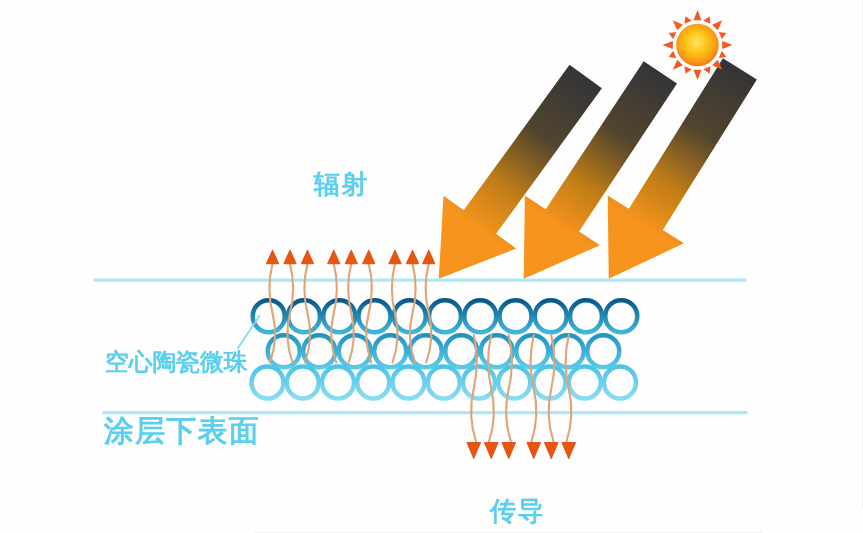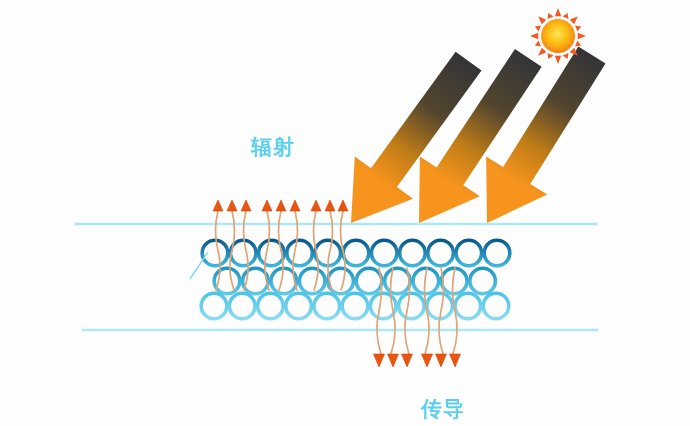--- a/index.html
+++ b/index.html
@@ -10,21 +10,21 @@
   #scene{position:absolute;left:0;top:0;}
   .lbl{
     position:absolute;font-weight:bold;color:var(--label-color,#5ccfee);
     letter-spacing:1px;white-space:nowrap;line-height:1;
   }
   .lbl-radiation{left:251px;top:137px;font-size:21px;}
   .lbl-coating-top{left:84px;top:190px;font-size:24px;}
   .lbl-light-wave{left:537px;top:191px;font-size:24px;}
   .lbl-microbeads{left:84px;top:281px;font-size:19px;letter-spacing:0;}
   .lbl-coating-bottom{left:83px;top:333px;font-size:24px;}
-  .lbl-conduction{left:392px;top:399px;font-size:21px;margin-left:29px;}
+  .lbl-conduction{left:392px;top:399px;font-size:21px;}
 </style>
 </head>
 <body>
 
 <div id="canvas">
   <svg id="scene" width="690" height="426" viewBox="0 0 690 426">
       <defs>
         <radialGradient id="sunG" cx="48%" cy="44%" r="60%">
           <stop offset="0%" stop-color="#ffe65e"></stop>
           <stop offset="45%" stop-color="#fdc013"></stop>
@@ -154,14 +154,16 @@
         <polygon points="558,8 554.8136358677151,16.25545433248746 561.1863641322849,16.25545433248746" fill="#f15a22"></polygon>
         <polygon points="567.5670858091272,12.903011687217834 562.6120939015868,16.53904961614296 568.499727111479,18.977787141958572" fill="#f15a22"></polygon>
         <polygon points="577.7989898732234,16.201010126776666 569.7084024476774,19.785398181786157 574.2146018182139,24.29159755232267" fill="#f15a22"></polygon>
         <polygon points="581.0969883127822,26.43291419087274 575.0222128580414,25.500272888520904 577.460950383857,31.38790609841315" fill="#f15a22"></polygon>
         <circle cx="558" cy="36" r="17" fill="url(#sunG)"></circle>
       </g>
       <line x1="190" y1="279" x2="208" y2="252" stroke="#86d7f0" stroke-width="1.4"></line>
     </svg>
 
   <div class="lbl lbl-radiation">辐射</div>
+  <div class="lbl lbl-microbeads">空心陶瓷微珠</div>
+  <div class="lbl lbl-coating-bottom">涂层下表面</div>
   <div class="lbl lbl-conduction">传导</div>
 </div>
 
 </body></html>

